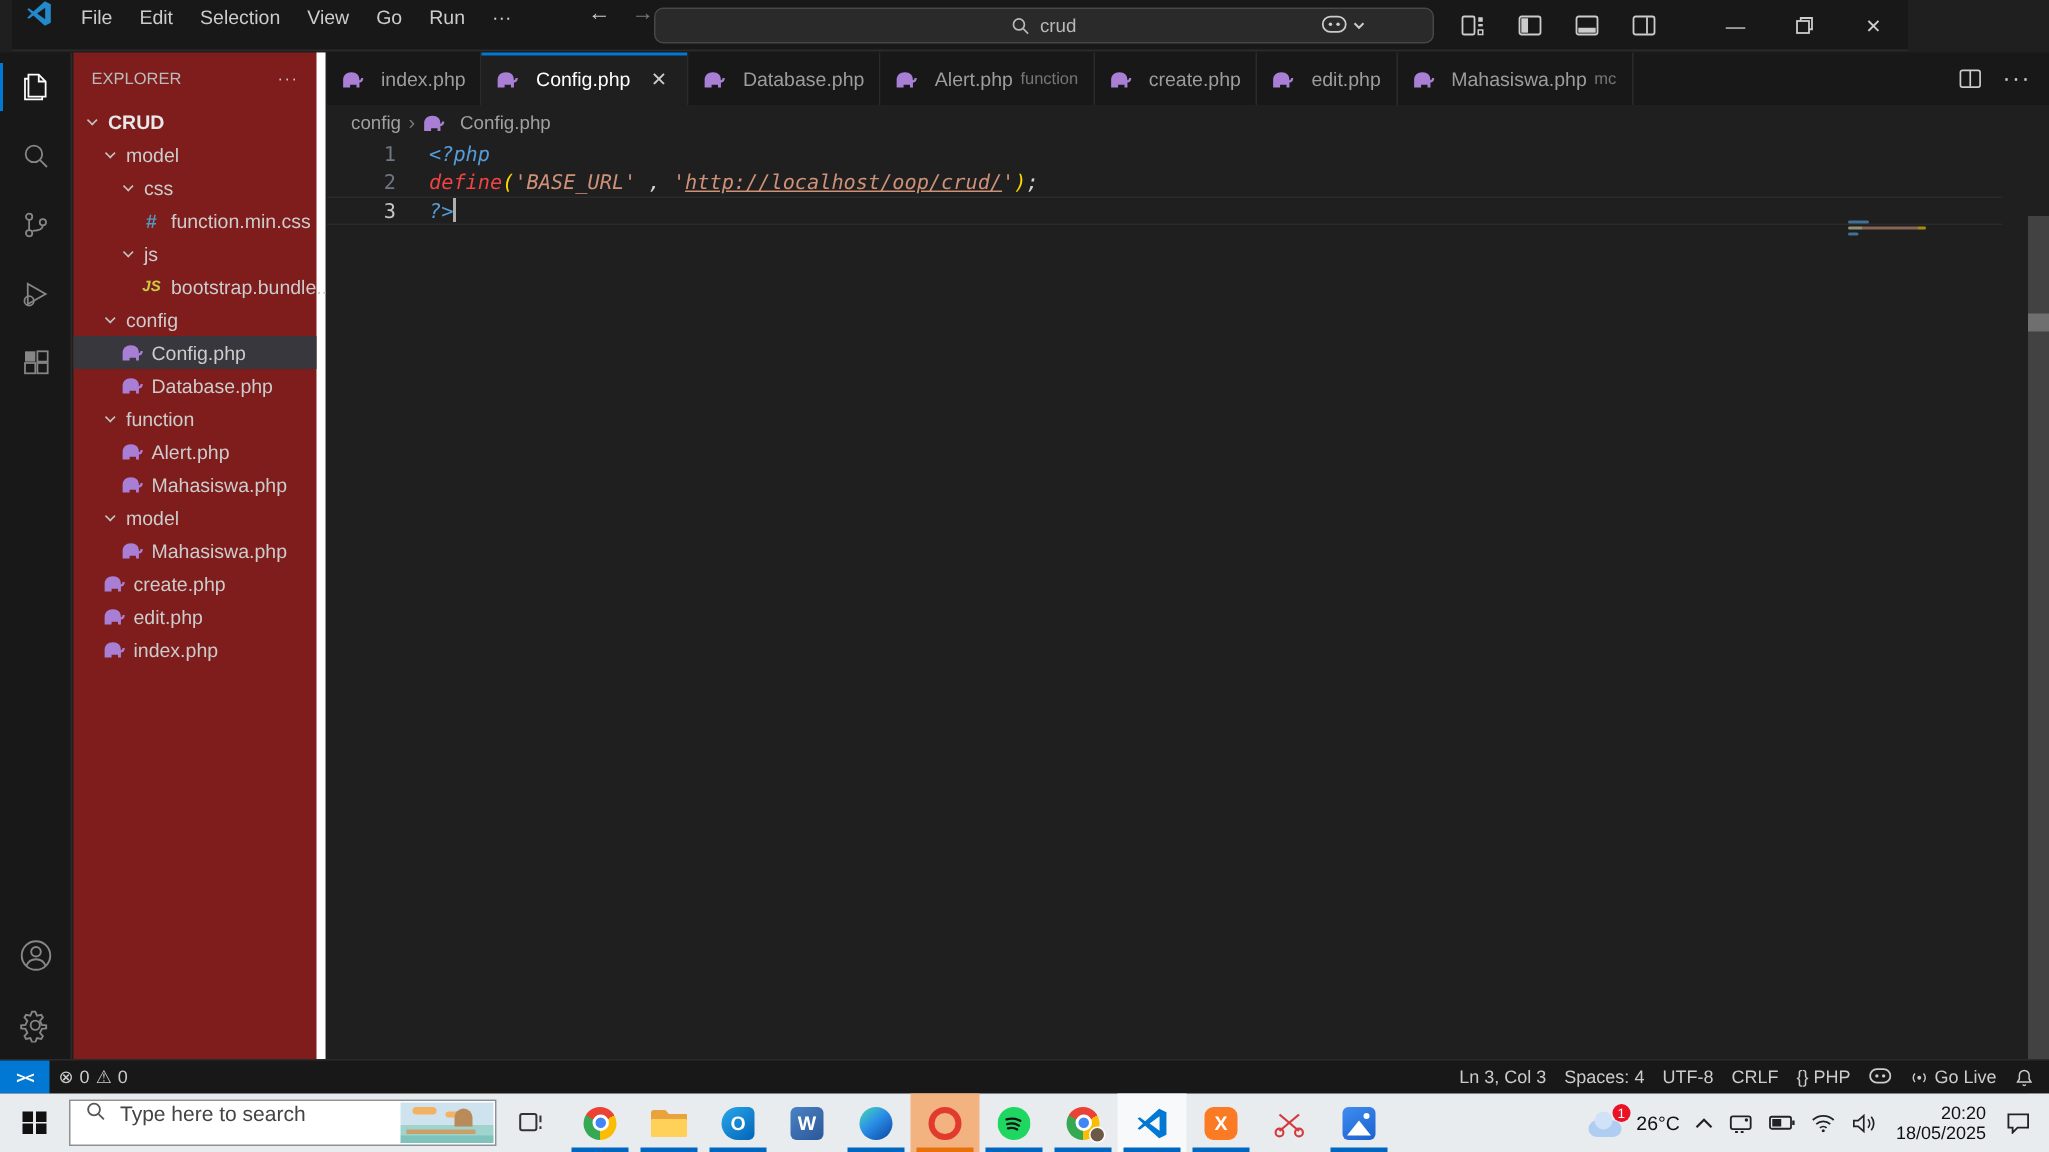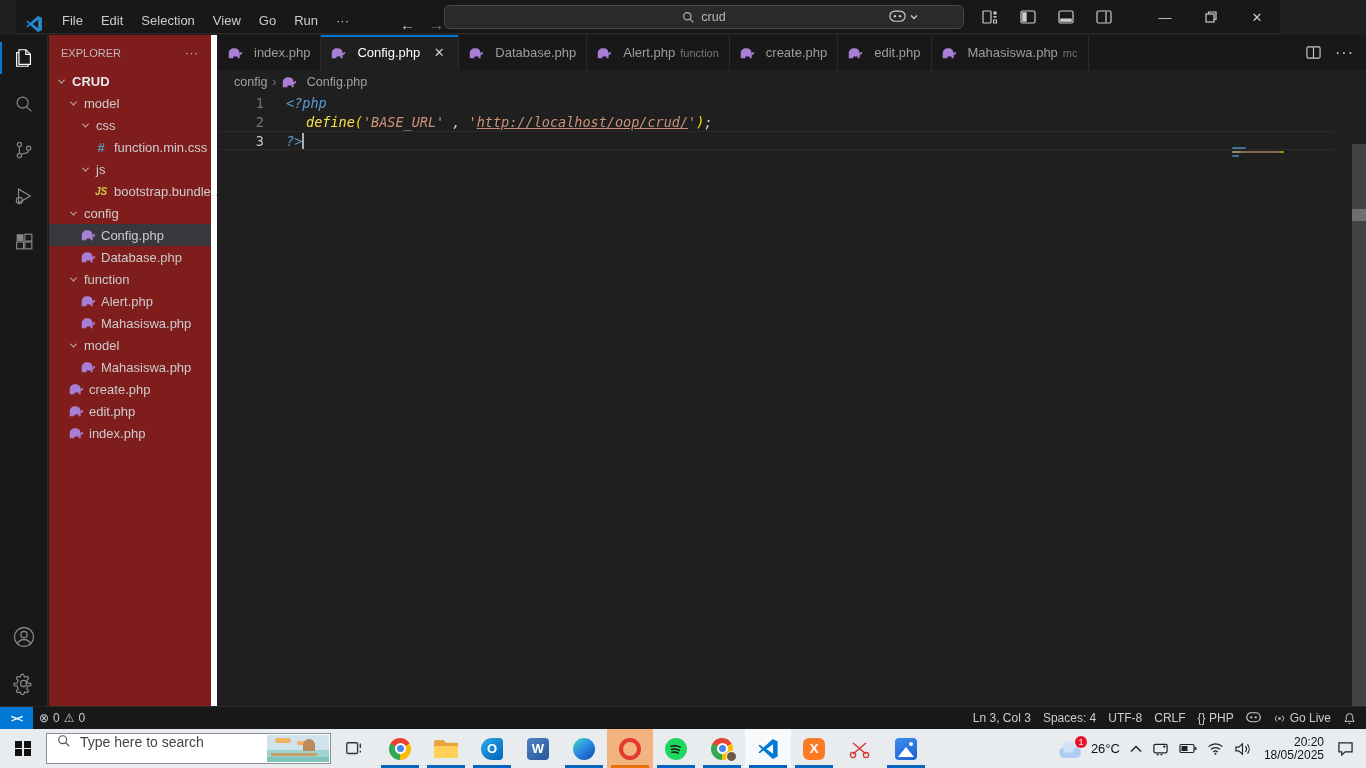--- a/index.html
+++ b/index.html
@@ -1,21 +1,21 @@
 <!DOCTYPE html>
 <html><head>
 <meta charset="utf-8">
 <style>
   * { margin:0; padding:0; box-sizing:border-box; }
   html,body { width:1366px; height:768px; overflow:hidden; background:#1f1f1f;
     font-family:"Liberation Sans", sans-serif; -webkit-font-smoothing:antialiased; }
 
   
-  .titlebar { position:absolute; top:0; left:16px; width:1264px; height:34px; background:#181818;
-    border-bottom:1px solid #2b2b2b; display:flex; align-items:flex-end; color:#cccccc; font-size:13px; z-index:30;}
+  .titlebar { position:absolute; top:0; left:8px; width:1264px; height:34px; background:#181818;
+    border-bottom:1px solid #2b2b2b; display:flex; align-items:flex-start; color:#cccccc; font-size:13px; z-index:30;}
   .vscode-logo { width:18px; height:18px; margin:0 10px 0 9px; }
   .menu-item { padding:0 9px; height:24px; line-height:24px; border-radius:5px; cursor:default; }
   .nav-arrows { display:flex; gap:14px; margin-left:42px; font-size:15px; }
   .nav-back { color:#cccccc; } .nav-fwd { color:#7a7a7a; }
   .cmd-center { position:absolute; left:428px; top:5px; width:520px; height:24px; background:#2a2a2a;
     border:1px solid #46464b; border-radius:6px; display:flex; align-items:center; justify-content:center;
     color:#b8b8b8; font-size:12.5px; gap:6px;}
   .tb-right { position:absolute; right:0; top:0; height:34px; display:flex; align-items:center; }
   .copilot-btn { display:flex; align-items:center; gap:4px; margin-right:64px; }
   .layout-icons { display:flex; gap:22px; margin-right:30px; }
@@ -65,21 +65,21 @@
   .tab-actions { margin-left:auto; display:flex; align-items:center; gap:14px; padding-right:12px; color:#cccccc;}
   .breadcrumb { height:23px; display:flex; align-items:center; padding-left:16px; font-size:12.5px; color:#a0a0a0; gap:5px;}
   .breadcrumb .sep { color:#7a7a7a; font-size:13px; }
 
   .code { position:relative; height:613px; font-family:"DejaVu Sans Mono", monospace; font-size:13.5px; }
   .cline { display:flex; height:19px; line-height:19px; border-top:1px solid transparent; border-bottom:1px solid transparent; }
   .cline.current { border-color:#2a2a2a; width:calc(100% - 31px); }
   .lnum { width:46px; text-align:right; color:#6e7681; flex:none; padding-right:0; }
   .cline.current .lnum { color:#c6c6c6; }
   .ltext { padding-left:22px; white-space:pre;font-style:italic; }
-  .tok-blue { color:#569cd6; } .tok-fn { color:#fde047;margin-left:20px; } .tok-brk { color:#ffd700; }
+  .tok-blue { color:#569cd6; } .tok-fn { color:#ef4444; } .tok-brk { color:#ffd700; }
   .tok-str { color:#ce9178; } .tok-pln { color:#d4d4d4; }
   .tok-lnk { color:#ce9178; text-decoration:underline; }
   .cursor { display:inline-block; width:1.5px; height:16px; background:#aeafad; vertical-align:-3px; }
 
   .minimap { position:absolute; top:54px; right:74px; width:60px; }
   .mm-bar { height:2.4px; margin-bottom:1.6px; border-radius:1px; }
   .vscroll { position:absolute; top:51px; right:0; width:14px; height:602px; background:#424242; }
   .vthumb { position:absolute; top:65px; left:0; width:14px; height:12px; background:#6f6f6f; }
 
   .watermark { position:absolute; left:853px; top:612px; color:#767676; }

